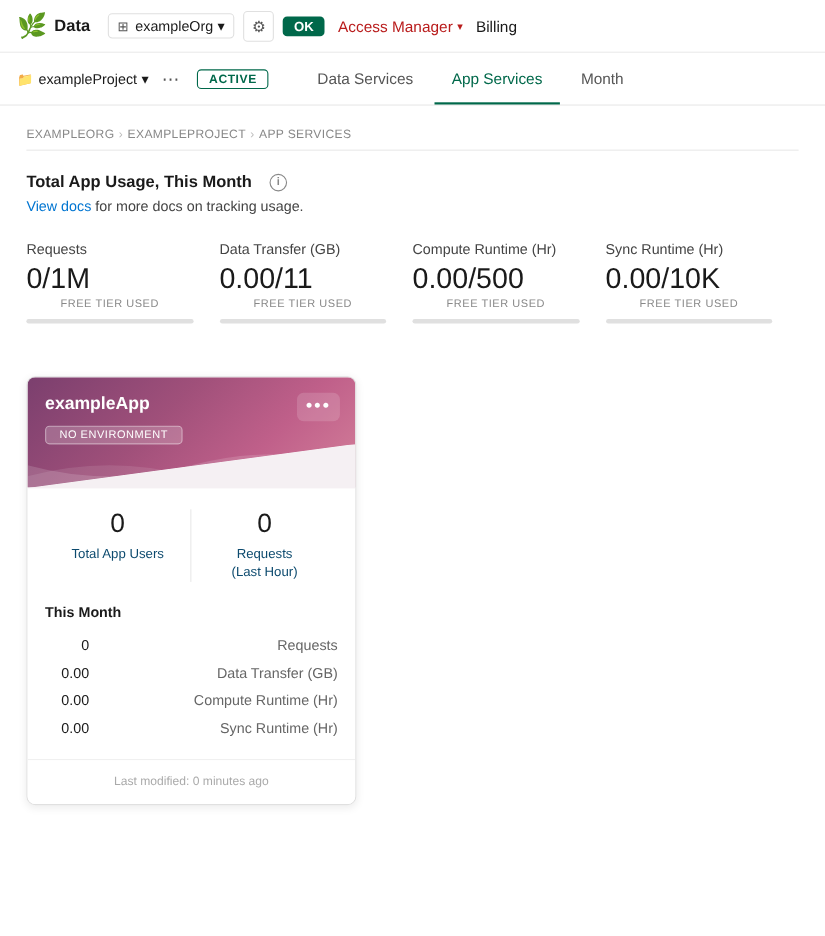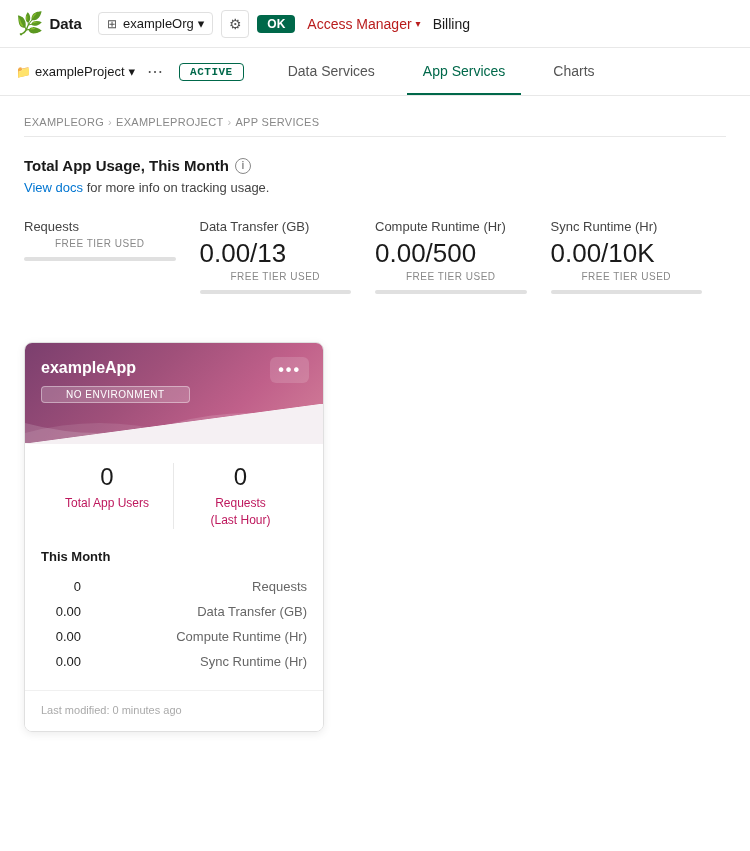--- a/index.html
+++ b/index.html
@@ -21,37 +21,37 @@
     .billing-link { color: #1a1a1a; text-decoration: none; font-size: 14px; }
 
     
     .secondary-nav {
       display: flex; align-items: center; padding: 0 16px;
       height: 48px; border-bottom: 1px solid #e8e8e8; background: #fff;
     }
     .project-selector { display: flex; align-items: center; gap: 4px; font-size: 13px; cursor: pointer; margin-right: 8px; }
     .project-icon { font-size: 12px; color: #555; }
     .dot-menu { font-size: 16px; color: #555; cursor: pointer; margin-right: 12px; padding: 2px 4px; }
-    .active-badge { background: transparent; color: #00684a; border: 1px solid #00684a; border-radius: 4px; padding: 2px 10px; font-size: 11px; font-weight: 600; letter-spacing: 0.5px; margin-right: 20px; font-family: Liberation Mono, monospace; }
-    .sec-nav-links { display: flex; gap: 16px; margin-left: 8px; }
+    .active-badge { background: transparent; color: #00684a; border: 1px solid #00684a; border-radius: 4px; padding: 2px 10px; font-size: 11px; font-weight: 600; letter-spacing: 0.5px; margin-right: 20px; }
+    .sec-nav-links { display: flex; gap: 3px; margin-left: 8px; }
     .sec-nav-link { color: #555; text-decoration: none; font-size: 14px; padding: 14px 16px; border-bottom: 2px solid transparent; cursor: pointer; }
     .sec-nav-link.active { color: #00684a; border-bottom: 2px solid #00684a; font-weight: 500; }
 
     
     .breadcrumb { display: flex; align-items: center; gap: 4px; font-size: 11px; color: #888; text-transform: uppercase; letter-spacing: 0.3px; margin-bottom: 8px; }
     .breadcrumb a { color: #888; text-decoration: none; }
     .breadcrumb .sep { color: #bbb; }
 
     
     .main-content { padding: 20px 24px; }
     .page-title { font-size: 32px; font-weight: 400; color: #1a1a1a; margin-bottom: 16px; }
     .divider { border: none; border-top: 1px solid #e8e8e8; margin-bottom: 20px; }
 
     
-    .usage-header { display: flex; align-items: center; gap: 6px; font-size: 15px; font-weight: 600; margin-bottom: 6px; }
+    .usage-header { display: flex; align-items: center; gap: 16px; font-size: 15px; font-weight: 600; margin-bottom: 6px; }
     .info-icon { display: inline-flex; align-items: center; justify-content: center; width: 16px; height: 16px; border-radius: 50%; border: 1.5px solid #888; color: #888; font-size: 10px; font-weight: 700; cursor: pointer; }
     .view-docs-text { font-size: 13px; color: #444; margin-bottom: 24px; }
     .view-docs-link { color: #0075d1; text-decoration: none; }
 
     
     .metrics-grid { display: grid; grid-template-columns: repeat(4, 1fr); gap: 0; margin-bottom: 32px; }
     .metric-item { padding: 0 0 16px 0; padding-right: 24px; }
     .metric-label { font-size: 13px; color: #444; margin-bottom: 4px; }
     .metric-value { font-size: 26px; font-weight: 400; color: #1a1a1a; margin-bottom: 2px; }
     .metric-sub { font-size: 10px; color: #888; letter-spacing: 0.5px; text-transform: uppercase; margin-bottom: 8px; text-align: center; }
@@ -68,36 +68,36 @@
       background: linear-gradient(135deg, #7b3f6e 0%, #a0507a 40%, #c0608a 70%, #d4809a 100%);
       padding: 16px; position: relative; min-height: 100px;
     }
     .app-card-header::after {
       content: '';
       position: absolute;
       bottom: -1px; left: 0; right: 0; height: 40px;
       background: linear-gradient(to bottom right, transparent 49%, #f5f0f3 50%);
     }
     .app-name { color: #fff; font-size: 16px; font-weight: 600; margin-bottom: 8px; }
-    .env-badge { display: inline-block; background: rgba(255,255,255,0.2); color: #fff; border: 1px solid rgba(255,255,255,0.4); border-radius: 4px; font-size: 10px; padding: 2px 24px; letter-spacing: 0.5px; font-weight: 500; }
+    .env-badge { display: inline-block; background: rgba(255,255,255,0.2); color: #fff; border: 1px solid rgba(255,255,255,0.4); border-radius: 4px; font-size: 10px; padding: 2px 12px; letter-spacing: 0.5px; font-weight: 500; }
     .more-btn { position: absolute; top: 14px; right: 14px; background: rgba(255,255,255,0.15); border: none; border-radius: 6px; color: #fff; cursor: pointer; padding: 4px 8px; font-size: 16px; letter-spacing: 2px; font-weight: 700; }
 
     
     .app-card-body { background: #fff; padding: 0; }
     .app-stats { display: grid; grid-template-columns: 1fr 1fr; padding: 20px 16px 12px; gap: 0; }
     .stat-item { text-align: center; }
     .stat-item:first-child { border-right: 1px solid #e8e8e8; }
     .stat-value { font-size: 24px; color: #1a1a1a; margin-bottom: 4px; }
-    .stat-label { font-size: 12px; color: #be185d; line-height: 1.4; }
+    .stat-label { font-size: 12px; color: #0c4a6e; line-height: 1.4; }
     .this-month-section { padding: 8px 16px 16px; }
     .this-month-title { font-size: 13px; font-weight: 600; color: #1a1a1a; margin-bottom: 10px; }
     .this-month-row { display: flex; justify-content: space-between; align-items: center; padding: 5px 0; }
     .this-month-num { font-size: 13px; color: #1a1a1a; min-width: 40px; text-align: right; }
     .this-month-metric { font-size: 13px; color: #666; margin-left: 20px; }
-    .card-footer { padding: 10px 16px 14px; text-align: left; border-top: 1px solid #f0f0f0; }
+    .card-footer { padding: 10px 16px 14px; text-align: center; border-top: 1px solid #f0f0f0; }
     .card-footer-text { font-size: 11px; color: #aaa; }
 
     .chevron-down::after { content: '▾'; }
   </style>
 </head>
 <body>
 
 <nav class="top-nav">
   <div class="logo">
     <span class="logo-icon">🌿</span>
@@ -131,21 +131,21 @@
     <span class="chevron-down"></span>
   </div>
 
   <span class="dot-menu">⋯</span>
 
   <span class="active-badge">ACTIVE</span>
 
   <div class="sec-nav-links">
     <a class="sec-nav-link">Data Services</a>
     <a class="sec-nav-link active">App Services</a>
-    <a class="sec-nav-link">Charts</a>
+    <a class="sec-nav-link">Month</a>
   </div>
 </nav>
 
 <main class="main-content">
 
   <div class="breadcrumb">
     <a>EXAMPLEORG</a>
     <span class="sep">›</span>
     <a>EXAMPLEPROJECT</a>
     <span class="sep">›</span>
@@ -154,34 +154,35 @@
 
 
   <hr class="divider">
 
   <div class="usage-header">
     <span>Total App Usage, This Month</span>
     <span class="info-icon">i</span>
   </div>
   <p class="view-docs-text">
     <a class="view-docs-link">View docs</a>
-    <span>for more info on tracking usage.</span>
+    <span>for more docs on tracking usage.</span>
   </p>
 
   <div class="metrics-grid">
     <div class="metric-item">
       <div class="metric-label">Requests</div>
+      <div class="metric-value">0/1M</div>
       <div class="metric-sub">FREE TIER USED</div>
       <div class="metric-bar">
           <div class="metric-bar-fill"></div>
         </div>
     </div>
     <div class="metric-item">
       <div class="metric-label">Data Transfer (GB)</div>
-      <div class="metric-value">0.00/13</div>
+      <div class="metric-value">0.00/11</div>
       <div class="metric-sub">FREE TIER USED</div>
       <div class="metric-bar">
           <div class="metric-bar-fill"></div>
         </div>
     </div>
     <div class="metric-item">
       <div class="metric-label">Compute Runtime (Hr)</div>
       <div class="metric-value">0.00/500</div>
       <div class="metric-sub">FREE TIER USED</div>
       <div class="metric-bar">

